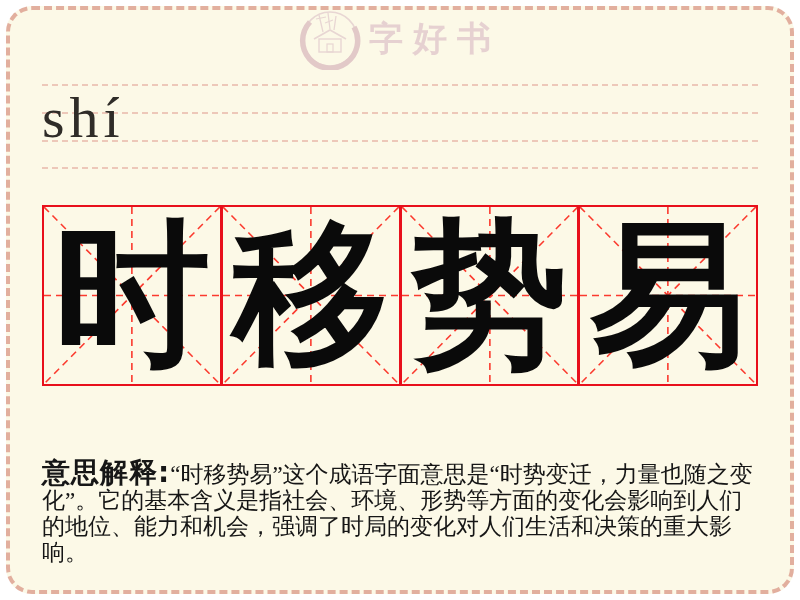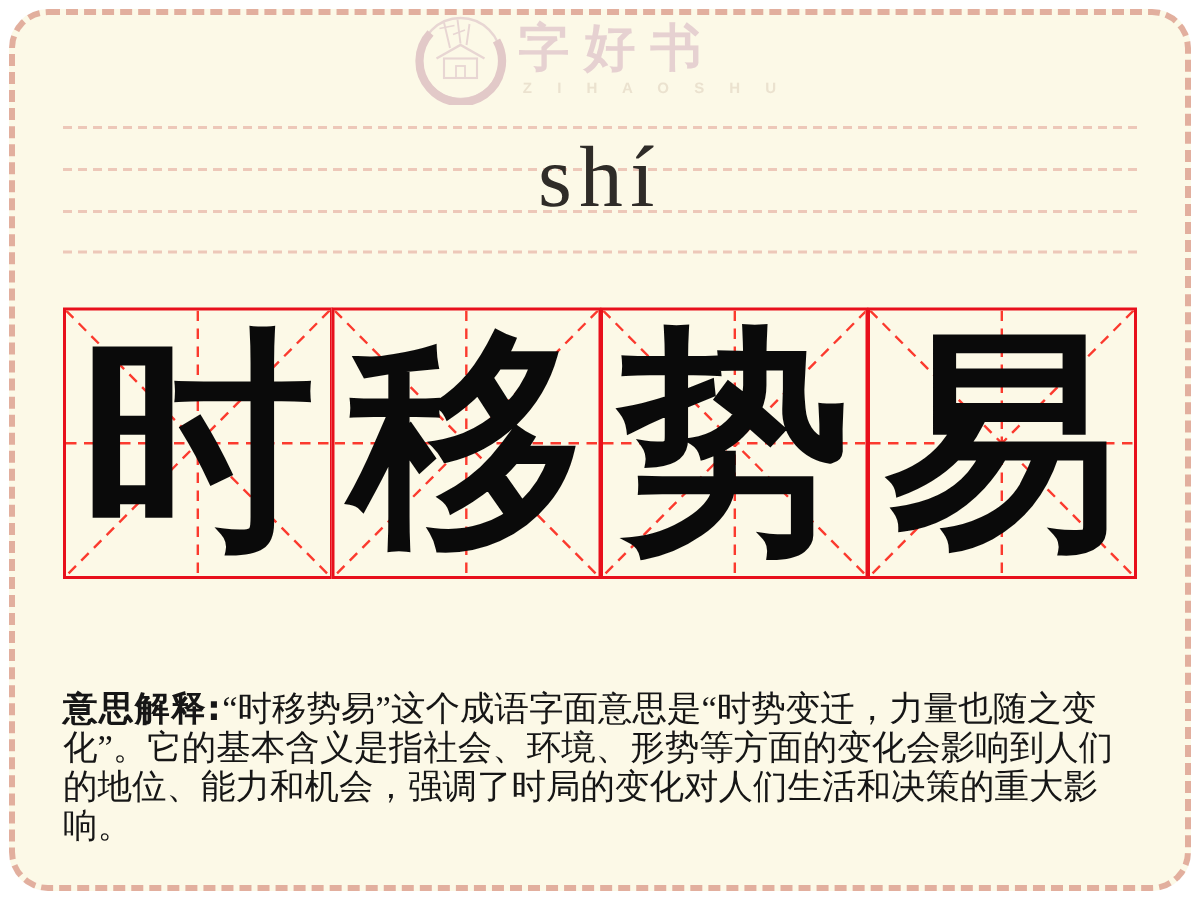--- a/index.html
+++ b/index.html
@@ -15,58 +15,57 @@
   .brand{font-family:"Liberation Serif",serif;font-weight:bold;font-size:34px;
          letter-spacing:10px;color:#e6d1d1;line-height:38px;}
   .brand-latin{font-size:10px;font-weight:bold;letter-spacing:7px;color:#ebe2cf;
                margin-top:2px;padding-left:3px;}
 
   
   .pgrid{position:absolute;left:42px;top:84px;width:716px;height:84px;}
   .pline{position:absolute;left:0;width:100%;border-top:2px dashed #edc8b9;}
   .pline.l1{top:0;} .pline.l2{top:28px;} .pline.l3{top:56px;} .pline.l4{top:83px;}
   .pinyin-row{position:absolute;left:42px;top:76px;width:716px;height:84px;
-              display:flex;justify-content:space-around;}
+              display:flex;justify-content:space-around;flex-direction:column;}
   .pinyin-row span{font-family:"Liberation Serif",serif;font-size:58px;line-height:84px;
                    color:#2f2c28;letter-spacing:5px;}
 
   
   .boxes{position:absolute;left:42px;top:205px;width:716px;height:181px;display:flex;}
   .cbox{position:relative;flex:1 1 0;border:2px solid #e8101c;background:#fcf9e7;}
   .cbox + .cbox{border-left-width:2px;margin-left:-1px;}
   .guides{position:absolute;left:0;top:0;width:100%;height:100%;}
   .hanzi{position:absolute;left:0;top:0;width:100%;height:100%;text-align:center;
          line-height:174px;font-size:156px;font-weight:900;color:#0a0a0a;
          font-family:"DejaVu Sans",sans-serif;}
 
   
   .explain{position:absolute;left:42px;top:437px;width:718px;
            font-family:"Liberation Serif",serif;font-size:23px;line-height:26px;
            color:#161616;text-align:left;}
-  .explain b{font-family:"DejaVu Sans",sans-serif;font-size:23px;letter-spacing:1px;}
+  .explain b{font-family:"DejaVu Sans",sans-serif;font-size:28px;letter-spacing:1px;}
 </style>
 </head>
 <body>
 
 <div class="stage">
   <div class="card"></div>
 
   <div class="logo">
     <svg class="logo-icon" viewBox="0 0 62 62" xmlns="http://www.w3.org/2000/svg">
       <circle cx="31" cy="31" r="27" fill="none" stroke="#e8d6d3" stroke-width="1.6"></circle>
       <path d="M11 14 A 27.5 27.5 0 1 0 55 19" fill="none" stroke="#e2c9c8" stroke-width="5.5"></path>
       <polyline points="15,31 31,22 47,31" fill="none" stroke="#e8d6d3" stroke-width="1.6"></polyline>
       <rect x="20" y="31" width="22" height="13" fill="none" stroke="#e8d6d3" stroke-width="1.4"></rect>
       <rect x="28" y="36" width="6" height="8" fill="none" stroke="#e8d6d3" stroke-width="1.2"></rect>
       <path d="M20 7 L24 24 M29 5 L31 21 M37 8 L35 22" fill="none" stroke="#e8d6d3" stroke-width="1.3"></path>
       <path d="M17 11 L27 9 M26 15 L34 12" fill="none" stroke="#e8d6d3" stroke-width="1.1"></path>
     </svg>
     <div class="logo-texts">
       <div class="brand">字好书</div>
-      <div class="brand-latin">Z I H A O S H U</div>
     </div>
   </div>
 
   <div class="pgrid">
     <div class="pline l1"></div>
     <div class="pline l2"></div>
     <div class="pline l3"></div>
     <div class="pline l4"></div>
   </div>
   <div class="pinyin-row">

